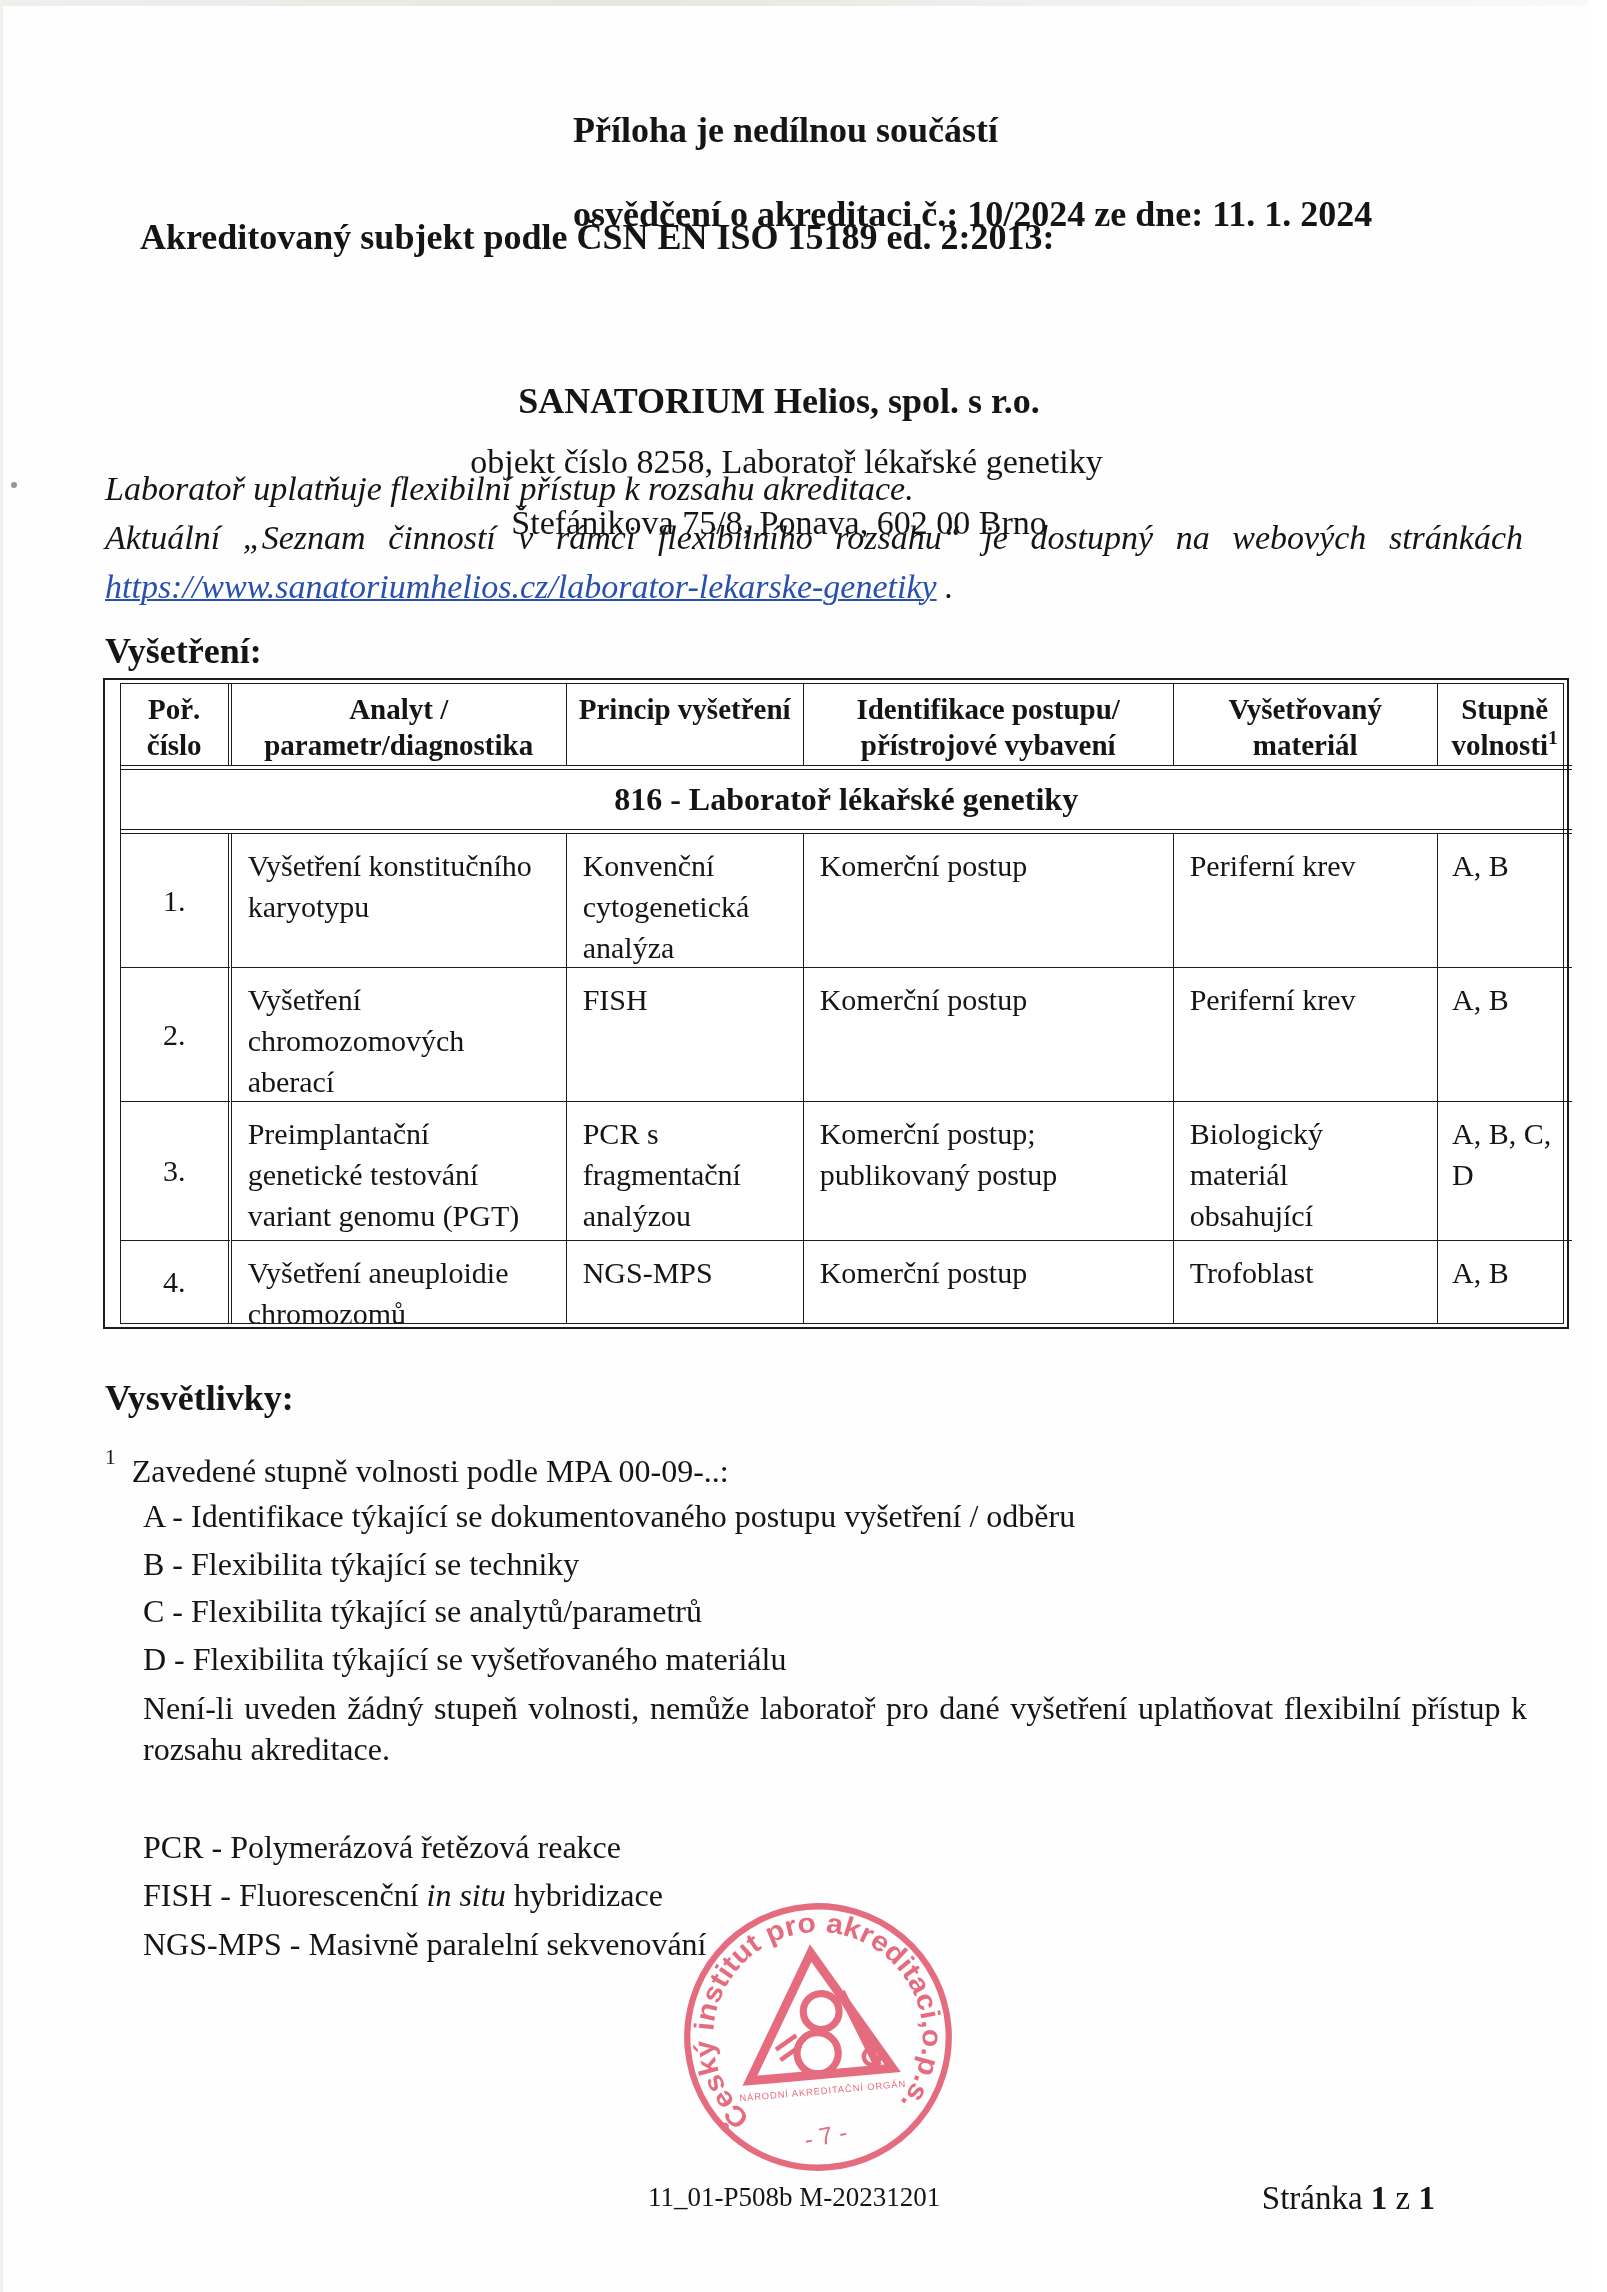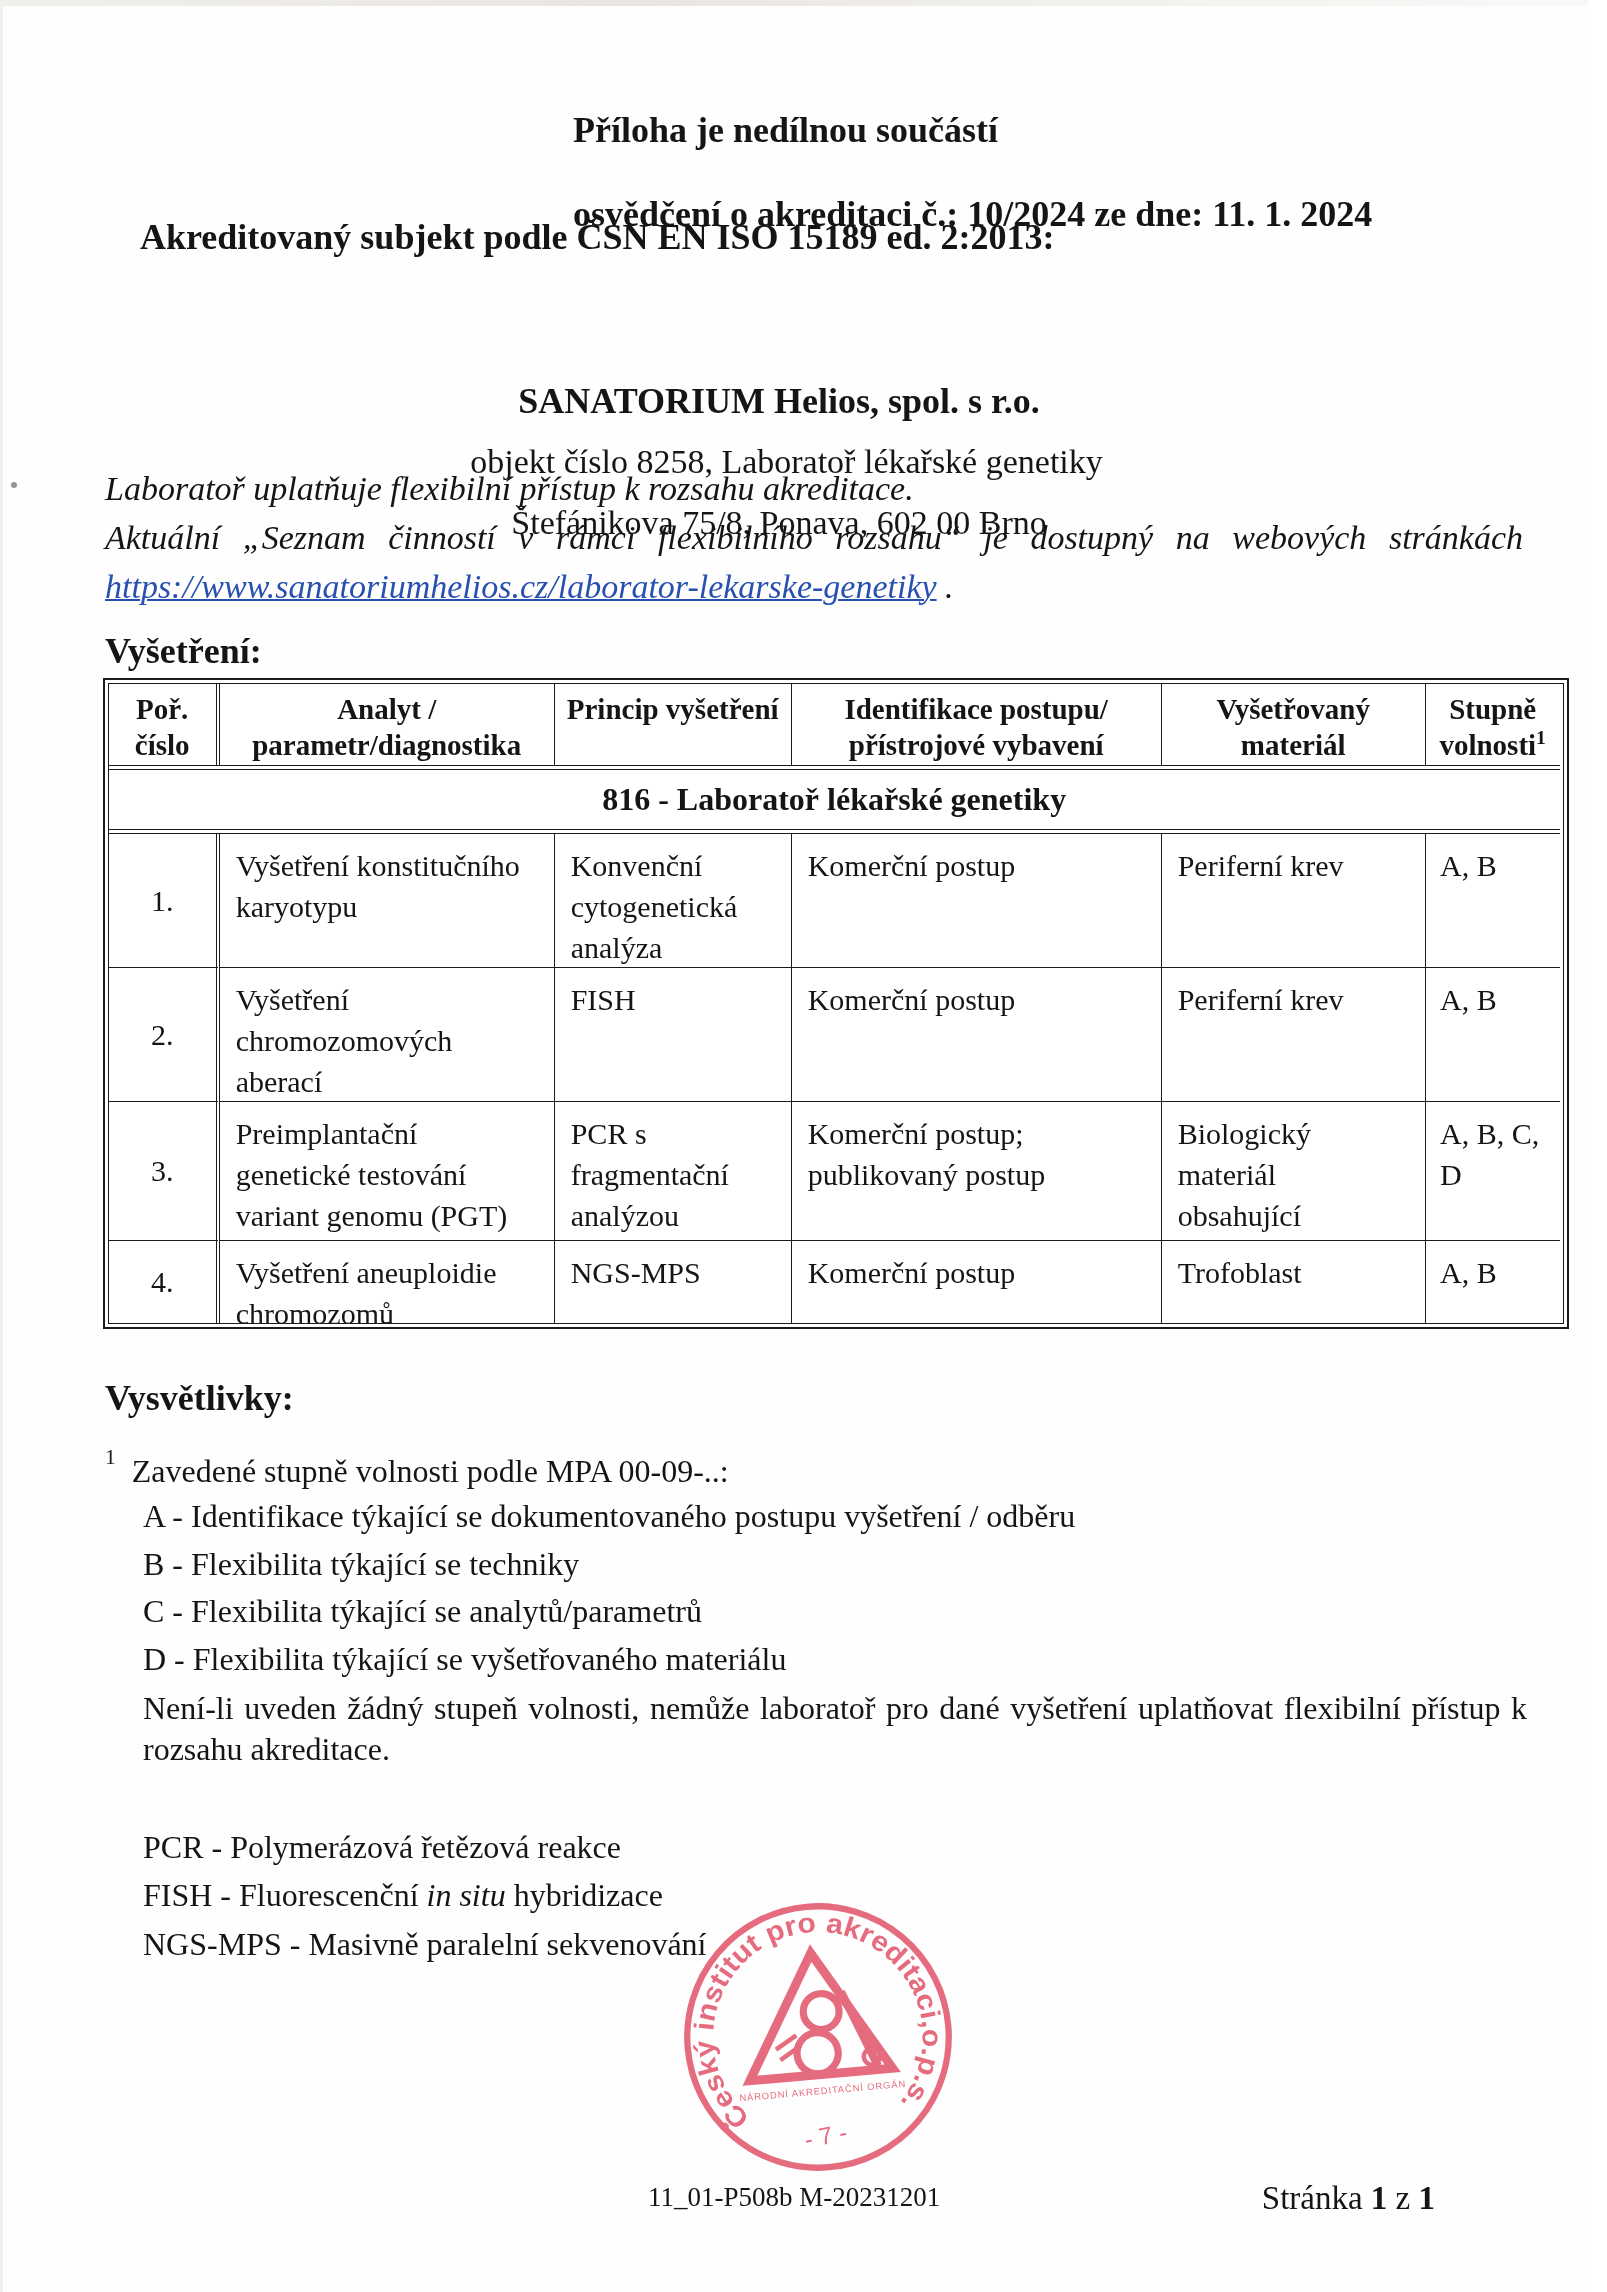--- a/index.html
+++ b/index.html
@@ -25,20 +25,21 @@
 
   
   .tbl-outer{
     position:absolute;left:103px;top:678px;width:1466px;box-sizing:border-box;
     border:2.7px solid #1c1c1c;padding:2.7px;background:#fff;
   }
   .tbl{
     display:grid;box-sizing:border-box;border:1.8px solid #1c1c1c;
     grid-template-columns:111px 335px 237px 370px 264px 134px;
     grid-template-rows:81px 5.4px 59px 5.4px 134px 134px 139px 82px;
+    margin-left:12px;
   }
   .cell{box-sizing:border-box;overflow:hidden;}
   .vline{border-right:1.8px solid #1c1c1c;}
   .vline-dbl{border-right:4.5px double #1c1c1c;}
   .hline{border-bottom:1.8px solid #1c1c1c;}
   .th{
     font-size:29px;font-weight:bold;line-height:36px;text-align:center;
     padding-top:7.2px;
   }
   .spacer{grid-column:1 / -1;border-top:1.8px solid #1c1c1c;border-bottom:1.8px solid #1c1c1c;}

